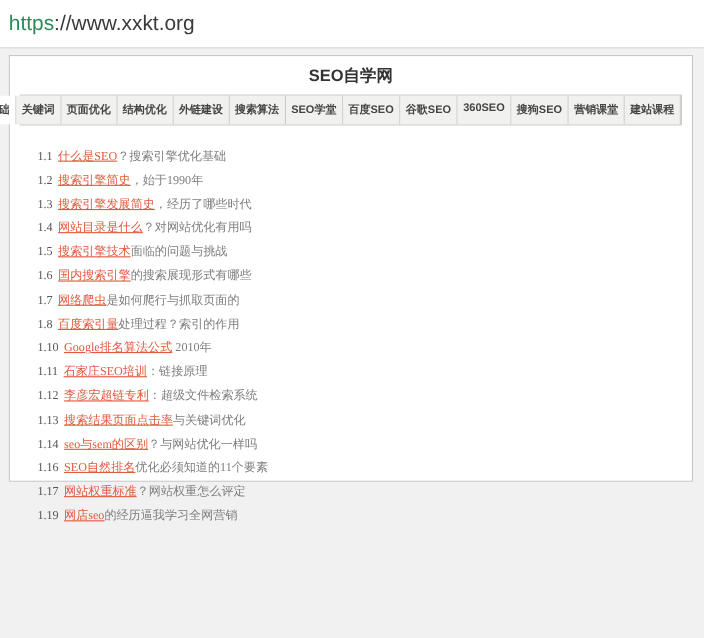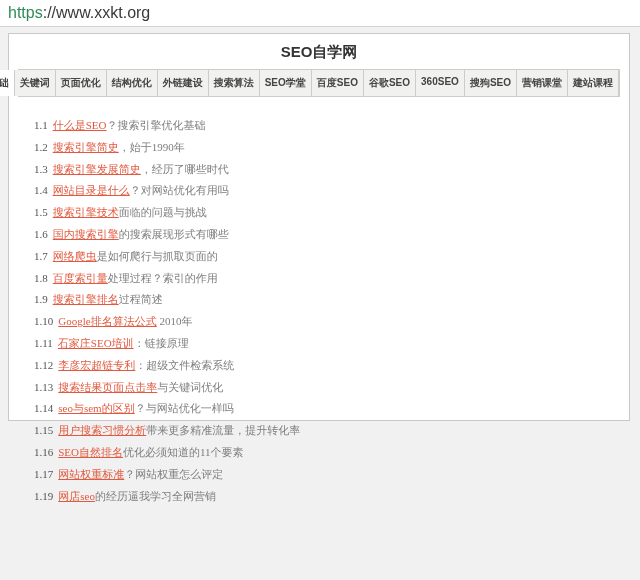--- a/index.html
+++ b/index.html
@@ -5,24 +5,24 @@
   * { box-sizing: border-box; }
   html, body { margin: 0; padding: 0; }
   body {
     width: 640px; height: 580px; overflow: hidden;
     background: #f1f1f1;
     font-family: "Liberation Sans", "DejaVu Sans", sans-serif;
   }
   .browser-bar {
     background: #fff;
     border-bottom: 1px solid #d4d4d4;
-    height: 27px;
+    height: 44px;
     display: flex; align-items: center;
     padding: 0 8px;
-    font-size: 16px;
+    font-size: 19px;
   }
   .url-scheme { color: #2e8b57; }
   .url-rest   { color: #3a3a3a; }
   .panel {
     background: #fff;
     border: 1px solid #c8c8c8;
     margin: 6px 10px 0 8px;
     height: 388px;
   }
   .site-title {
@@ -85,24 +85,22 @@
     </div>
   <div class="list" id="list">
       <div class="item"><span class="item-num">1.1</span><a class="item-link">什么是SEO</a><span class="item-suffix">？搜索引擎优化基础</span></div>
       <div class="item"><span class="item-num">1.2</span><a class="item-link">搜索引擎简史</a><span class="item-suffix">，始于1990年</span></div>
       <div class="item"><span class="item-num">1.3</span><a class="item-link">搜索引擎发展简史</a><span class="item-suffix">，经历了哪些时代</span></div>
       <div class="item"><span class="item-num">1.4</span><a class="item-link">网站目录是什么</a><span class="item-suffix">？对网站优化有用吗</span></div>
       <div class="item"><span class="item-num">1.5</span><a class="item-link">搜索引擎技术</a><span class="item-suffix">面临的问题与挑战</span></div>
       <div class="item"><span class="item-num">1.6</span><a class="item-link">国内搜索引擎</a><span class="item-suffix">的搜索展现形式有哪些</span></div>
       <div class="item"><span class="item-num">1.7</span><a class="item-link">网络爬虫</a><span class="item-suffix">是如何爬行与抓取页面的</span></div>
       <div class="item"><span class="item-num">1.8</span><a class="item-link">百度索引量</a><span class="item-suffix">处理过程？索引的作用</span></div>
-      <div class="item"><span class="item-num">1.9</span><a class="item-link">搜索引擎排名</a><span class="item-suffix">过程简述</span></div>
       <div class="item"><span class="item-num">1.10</span><a class="item-link">Google排名算法公式</a><span class="item-suffix"> 2010年</span></div>
       <div class="item"><span class="item-num">1.11</span><a class="item-link">石家庄SEO培训</a><span class="item-suffix">：链接原理</span></div>
       <div class="item"><span class="item-num">1.12</span><a class="item-link">李彦宏超链专利</a><span class="item-suffix">：超级文件检索系统</span></div>
       <div class="item"><span class="item-num">1.13</span><a class="item-link">搜索结果页面点击率</a><span class="item-suffix">与关键词优化</span></div>
       <div class="item"><span class="item-num">1.14</span><a class="item-link">seo与sem的区别</a><span class="item-suffix">？与网站优化一样吗</span></div>
-      <div class="item"><span class="item-num">1.15</span><a class="item-link">用户搜索习惯分析</a><span class="item-suffix">带来更多精准流量，提升转化率</span></div>
       <div class="item"><span class="item-num">1.16</span><a class="item-link">SEO自然排名</a><span class="item-suffix">优化必须知道的11个要素</span></div>
       <div class="item"><span class="item-num">1.17</span><a class="item-link">网站权重标准</a><span class="item-suffix">？网站权重怎么评定</span></div>
       <div class="item"><span class="item-num">1.19</span><a class="item-link">网店seo</a><span class="item-suffix">的经历逼我学习全网营销</span></div>
     </div>
 </div>
 
 </body></html>

